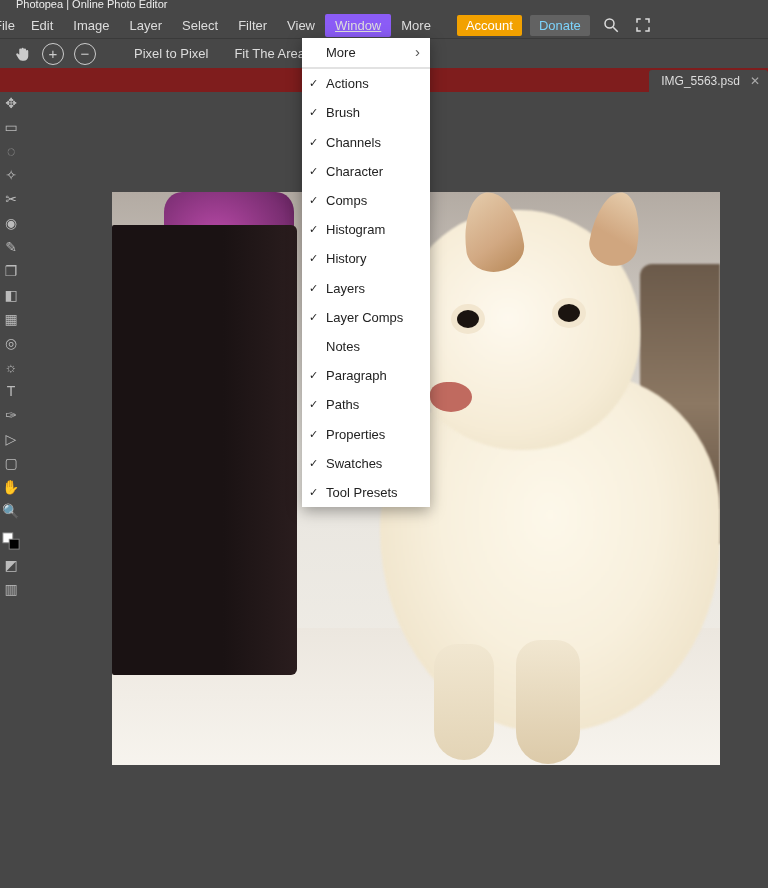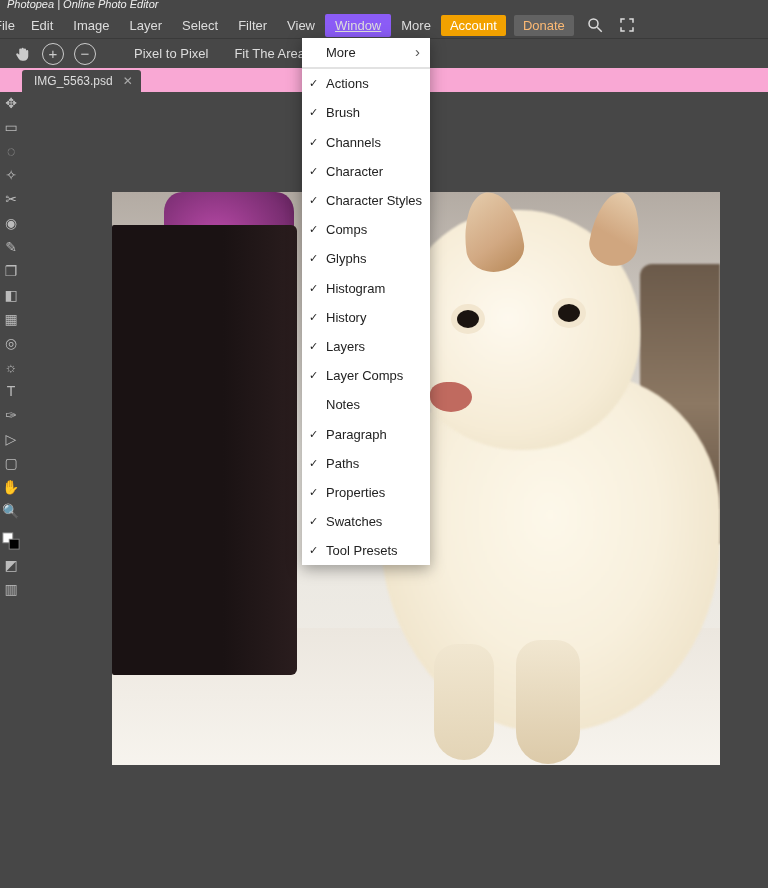--- a/index.html
+++ b/index.html
@@ -1,29 +1,29 @@
 <!DOCTYPE html>
 <html><head>
 <meta charset="utf-8">
 <style>
   * { margin: 0; padding: 0; box-sizing: border-box; font-family: Arial, Helvetica, sans-serif; }
   html, body { width: 768px; height: 888px; background: #474747; color: #ddd; overflow: hidden; }
-  .title-bar { height: 12px; font-size: 11px; color: #eee; padding-left: 7px; line-height: 8px; overflow: hidden; font-style: italic;}
+  .title-bar { height: 12px; font-size: 11px; color: #eee; padding-left: 16px; line-height: 8px; overflow: hidden;}
   .menu-bar { height: 26px; display: flex; align-items: center; gap: 0; padding-left: 0; font-size: 13px; background: #474747;}
   .menu-bar .item { padding: 4px 10px; cursor: pointer; border-radius: 2px; }
   .menu-bar .item.active { background: #8b5cf6; text-decoration: underline; }
-  .menu-bar .btn-account { background: #f2a100; color: #fff; padding: 3px 9px; margin-left: 0; border-radius: 2px; font-size: 13px;}
-  .menu-bar .btn-donate { background: #626262; color: #fdba74; padding: 3px 9px; border-radius: 2px; font-size:13px;}
+  .menu-bar .btn-account { background: #f2a100; color: #fff; padding: 3px 9px; margin-left: 16px; border-radius: 2px; font-size: 13px;}
+  .menu-bar .btn-donate { background: #626262; color: #7dd3fc; padding: 3px 9px; border-radius: 2px; font-size:13px;}
   .menu-bar .spacer { width: 8px; }
   .menu-bar .icon-box { width: 22px; height: 22px; margin-left: 10px; display:flex; align-items:center; justify-content:center;}
   .option-bar { height: 30px; display: flex; align-items: center; gap: 10px; padding-left: 14px; font-size: 13px; background:#474747; border-top:1px solid #3a3a3a;}
   .option-bar .circle-btn { width: 22px; height: 22px; border-radius: 50%; border:1.6px solid #ccc; display:flex; align-items:center; justify-content:center; font-size:15px; color:#ccc;}
   .option-bar .checkbox { width:13px; height:13px; border:1px solid #aaa; background:#555; display:inline-block; position:relative;}
   .option-bar .checkbox.checked::after{content:"✓"; font-size:10px; color:#eee; position:absolute; top:-1px; left:1px;}
-  .tab-bar { height: 24px; background:#f9a8d4; display:flex; align-items:flex-end; padding-left:22px;}
+  .tab-bar { height: 24px; background:#7f1d1d; display:flex; align-items:flex-end; padding-left:22px;justify-content:flex-end;}
   .tab { height:22px; background:#474747; padding:2px 8px 2px 12px; font-size:12px; color:#ddd; border-top-left-radius:3px; border-top-right-radius:3px; display:flex; align-items:center; gap:10px;}
   .tab .close { font-size:12px; color:#aaa; cursor:pointer;}
   .workspace { position: relative; height: calc(888px - 12px - 26px - 30px - 24px); background: #474747; display:flex;}
   .left-tools { width: 22px; background:#474747; display:flex; flex-direction:column; align-items:center; gap:6px; padding-top:2px;}
   .left-tools .tool { width:18px; height:18px; display:flex; align-items:center; justify-content:center; color:#bbb; font-size:14px;}
   .canvas-area { flex:1; position:relative; }
   .canvas { position:absolute; top:100px; left:90px; width:608px; height:573px; background:#b9b9b0; overflow:hidden;}
   
   .bg-wall { position:absolute; inset:0; background:linear-gradient(180deg,#b3aba3 0%, #e8e5df 45%, #f2efe8 100%);}
   .bg-pillow { position:absolute; top:0; left:52px; width:130px; height:120px; background:radial-gradient(ellipse at 40% 40%, #b94aa8 0%, #7a2e72 65%, #4b1846 100%); border-radius:18px 18px 30px 30px / 20px 20px 50px 50px; filter:blur(0.6px);}
@@ -156,23 +156,21 @@
   <div class="row arrow">
       <span>More</span>
     </div>
   <div class="sep"></div>
   <div class="sep"></div>
   <div id="dd-list">
       <div class="row check">Actions</div>
       <div class="row check">Brush</div>
       <div class="row check">Channels</div>
       <div class="row check">Character</div>
-      <div class="row check">Character Styles</div>
       <div class="row check">Comps</div>
-      <div class="row check">Glyphs</div>
       <div class="row check">Histogram</div>
       <div class="row check">History</div>
       <div class="row check">Layers</div>
       <div class="row check">Layer Comps</div>
       <div class="row">Notes</div>
       <div class="row check">Paragraph</div>
       <div class="row check">Paths</div>
       <div class="row check">Properties</div>
       <div class="row check">Swatches</div>
       <div class="row check">Tool Presets</div>

